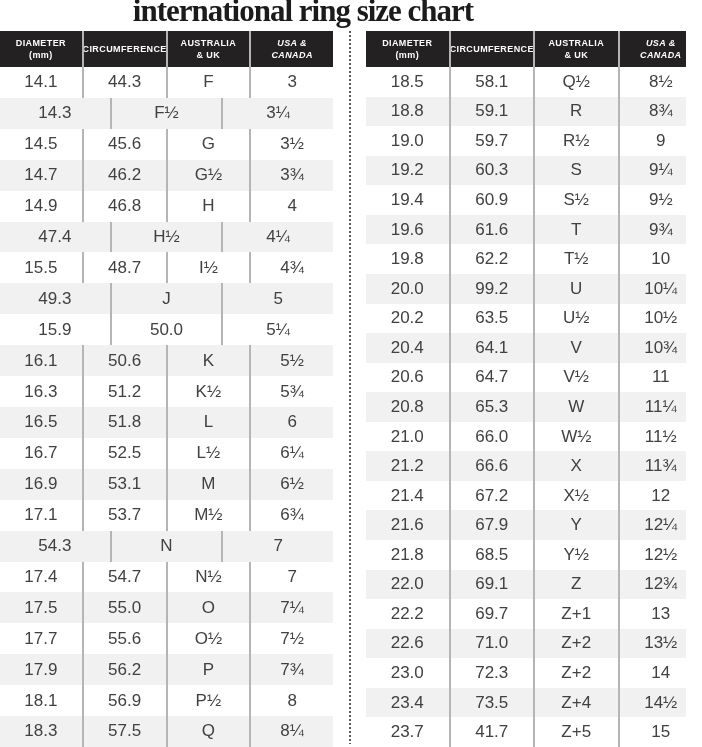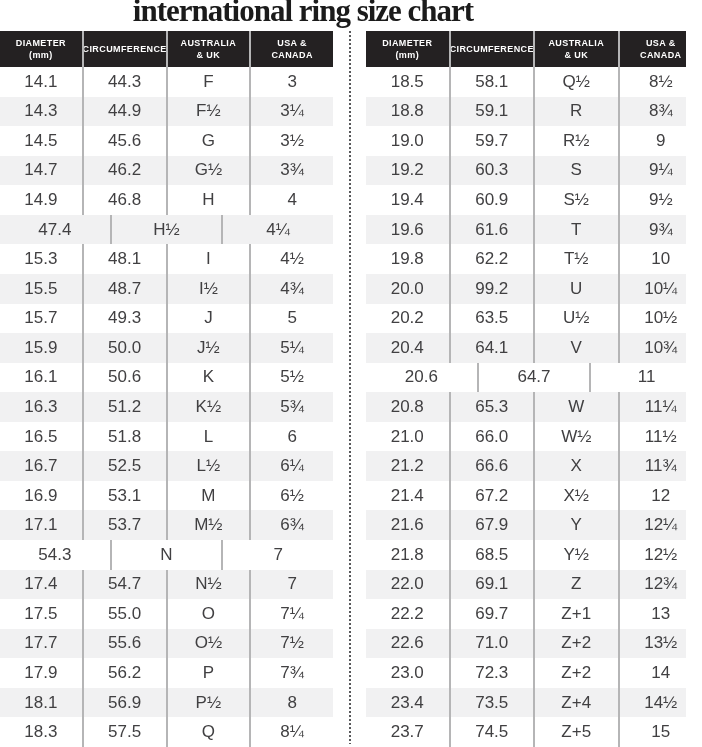--- a/index.html
+++ b/index.html
@@ -51,21 +51,21 @@
     text-align: center;
     color: var(--header-text, #ffffff);
     font-size: 9px;
     font-weight: bold;
     letter-spacing: 0.4px;
     line-height: 1.35;
     white-space: pre-line;
     border-right: 2px solid var(--column-divider, #a5a5a6);
     overflow: hidden;
   }
-  .th:last-child { border-right: none; }
+  .th:last-child { border-right: none; font-style: italic; }
 
   .trow {
     flex: 1;
     display: flex;
     background: #ffffff;
   }
   
   .trow:nth-child(odd) { background: var(--row-alt, #f1f1f2); }
 
   .td {
@@ -111,21 +111,20 @@
 CANADA</div>
       </div>
       <div class="trow">
         <div class="td">14.1</div>
         <div class="td">44.3</div>
         <div class="td">F</div>
         <div class="td">3</div>
       </div>
       <div class="trow">
         <div class="td">14.3</div>
-        <div class="td">44.9</div>
         <div class="td">F½</div>
         <div class="td">3¼</div>
       </div>
       <div class="trow">
         <div class="td">14.5</div>
         <div class="td">45.6</div>
         <div class="td">G</div>
         <div class="td">3½</div>
       </div>
       <div class="trow">
@@ -139,41 +138,33 @@
         <div class="td">46.8</div>
         <div class="td">H</div>
         <div class="td">4</div>
       </div>
       <div class="trow">
         <div class="td">47.4</div>
         <div class="td">H½</div>
         <div class="td">4¼</div>
       </div>
       <div class="trow">
-        <div class="td">15.3</div>
-        <div class="td">48.1</div>
-        <div class="td">I</div>
-        <div class="td">4½</div>
-      </div>
-      <div class="trow">
         <div class="td">15.5</div>
         <div class="td">48.7</div>
         <div class="td">I½</div>
         <div class="td">4¾</div>
       </div>
       <div class="trow">
-        <div class="td">15.7</div>
         <div class="td">49.3</div>
         <div class="td">J</div>
         <div class="td">5</div>
       </div>
       <div class="trow">
         <div class="td">15.9</div>
         <div class="td">50.0</div>
-        <div class="td">J½</div>
         <div class="td">5¼</div>
       </div>
       <div class="trow">
         <div class="td">16.1</div>
         <div class="td">50.6</div>
         <div class="td">K</div>
         <div class="td">5½</div>
       </div>
       <div class="trow">
         <div class="td">16.3</div>
@@ -314,20 +305,21 @@
       </div>
       <div class="trow">
         <div class="td">20.4</div>
         <div class="td">64.1</div>
         <div class="td">V</div>
         <div class="td">10¾</div>
       </div>
       <div class="trow">
         <div class="td">20.6</div>
         <div class="td">64.7</div>
+        <div class="td">V½</div>
         <div class="td">11</div>
       </div>
       <div class="trow">
         <div class="td">20.8</div>
         <div class="td">65.3</div>
         <div class="td">W</div>
         <div class="td">11¼</div>
       </div>
       <div class="trow">
         <div class="td">21.0</div>
@@ -384,18 +376,18 @@
         <div class="td">14</div>
       </div>
       <div class="trow">
         <div class="td">23.4</div>
         <div class="td">73.5</div>
         <div class="td">Z+4</div>
         <div class="td">14½</div>
       </div>
       <div class="trow">
         <div class="td">23.7</div>
-        <div class="td">74.5</div>
+        <div class="td">41.7</div>
         <div class="td">Z+5</div>
         <div class="td">15</div>
       </div>
     </div>
 </div>
 
 </body></html>

